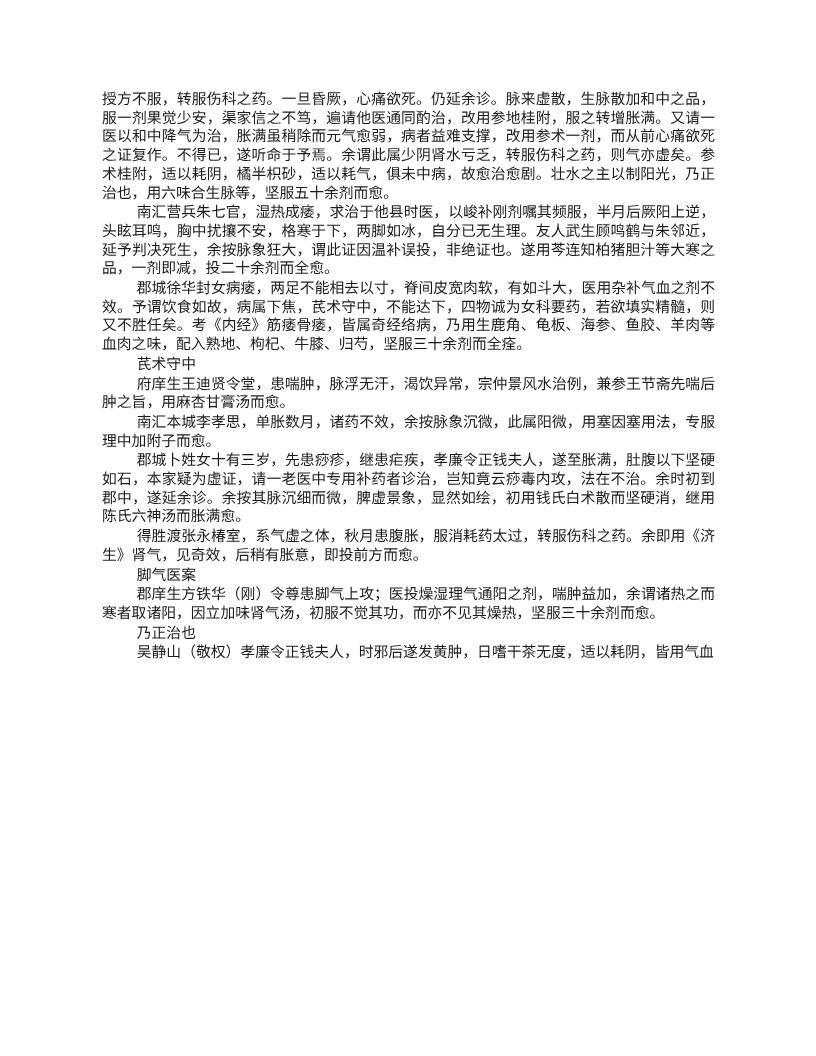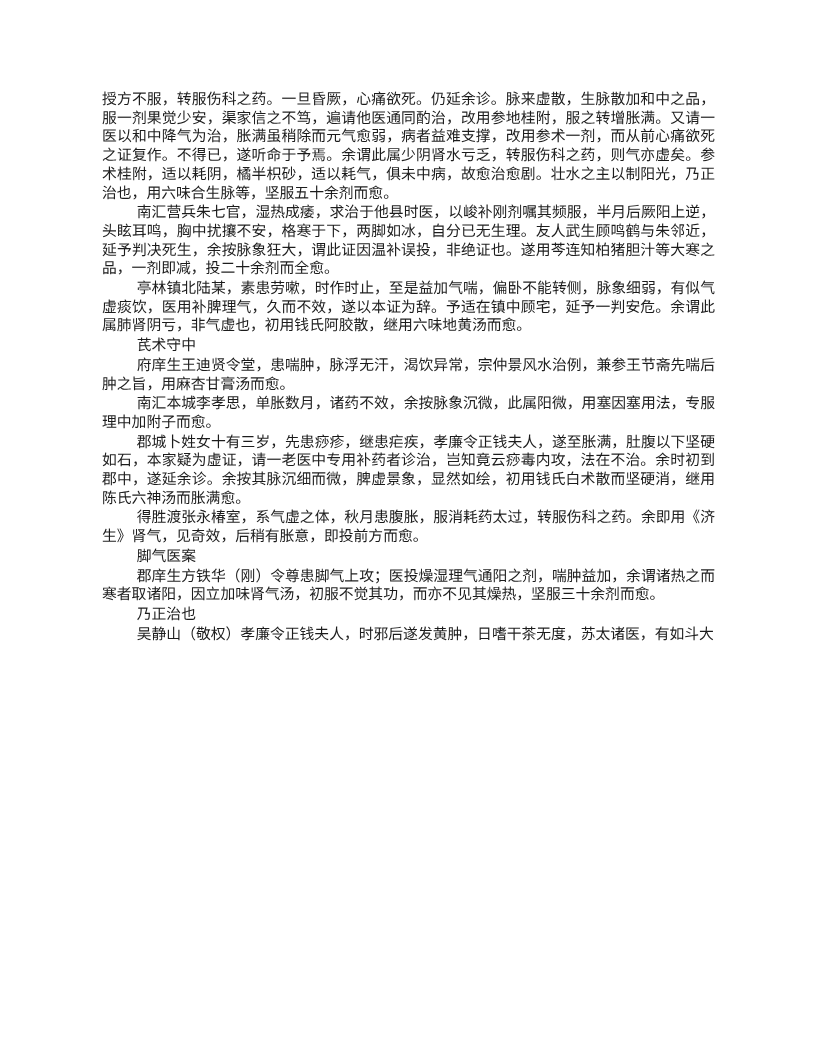--- a/index.html
+++ b/index.html
@@ -38,24 +38,24 @@
     text-indent: 0;
   }
 </style>
 </head>
 <body>
 
 <div class="page">
   <div class="text-column">
     <p class="block noindent">授方不服，转服伤科之药。一旦昏厥，心痛欲死。仍延余诊。脉来虚散，生脉散加和中之品，服一剂果觉少安，渠家信之不笃，遍请他医通同酌治，改用参地桂附，服之转增胀满。又请一医以和中降气为治，胀满虽稍除而元气愈弱，病者益难支撑，改用参术一剂，而从前心痛欲死之证复作。不得已，遂听命于予焉。余谓此属少阴肾水亏乏，转服伤科之药，则气亦虚矣。参术桂附，适以耗阴，橘半枳砂，适以耗气，俱未中病，故愈治愈剧。壮水之主以制阳光，乃正治也，用六味合生脉等，坚服五十余剂而愈。</p>
     <p class="block">南汇营兵朱七官，湿热成痿，求治于他县时医，以峻补刚剂嘱其频服，半月后厥阳上逆，头眩耳鸣，胸中扰攘不安，格寒于下，两脚如冰，自分已无生理。友人武生顾鸣鹤与朱邻近，延予判决死生，余按脉象狂大，谓此证因温补误投，非绝证也。遂用芩连知柏猪胆汁等大寒之品，一剂即减，投二十余剂而全愈。</p>
-    <p class="block">亭林镇北陆某，素患劳嗽，时作时止，至是益加气喘，偏卧不能转侧，脉象细弱，有似气虚痰饮，医用补脾理气，久而不效，遂以本证为辞。予适在镇中顾宅，延予一判安危。余谓此属肺肾阴亏，非气虚也，初用钱氏阿胶散，继用六味地黄汤而愈。</p>
+    <p class="block">郡城徐华封女病痿，两足不能相去以寸，脊间皮宽肉软，有如斗大，医用杂补气血之剂不效。予谓饮食如故，病属下焦，芪术守中，不能达下，四物诚为女科要药，若欲填实精髓，则又不胜任矣。考《内经》筋痿骨痿，皆属奇经络病，乃用生鹿角、龟板、海参、鱼胶、羊肉等血肉之味，配入熟地、枸杞、牛膝、归芍，坚服三十余剂而全痊。</p>
     <p class="block">芪术守中</p>
     <p class="block">府庠生王迪贤令堂，患喘肿，脉浮无汗，渴饮异常，宗仲景风水治例，兼参王节斋先喘后肿之旨，用麻杏甘膏汤而愈。</p>
     <p class="block">南汇本城李孝思，单胀数月，诸药不效，余按脉象沉微，此属阳微，用塞因塞用法，专服理中加附子而愈。</p>
     <p class="block">郡城卜姓女十有三岁，先患痧疹，继患疟疾，孝廉令正钱夫人，遂至胀满，肚腹以下坚硬如石，本家疑为虚证，请一老医中专用补药者诊治，岂知竟云痧毒内攻，法在不治。余时初到郡中，遂延余诊。余按其脉沉细而微，脾虚景象，显然如绘，初用钱氏白术散而坚硬消，继用陈氏六神汤而胀满愈。</p>
     <p class="block">得胜渡张永椿室，系气虚之体，秋月患腹胀，服消耗药太过，转服伤科之药。余即用《济生》肾气，见奇效，后稍有胀意，即投前方而愈。</p>
     <p class="block">脚气医案</p>
     <p class="block">郡庠生方铁华（刚）令尊患脚气上攻；医投燥湿理气通阳之剂，喘肿益加，余谓诸热之而寒者取诸阳，因立加味肾气汤，初服不觉其功，而亦不见其燥热，坚服三十余剂而愈。</p>
     <p class="block">乃正治也</p>
-    <p class="block">吴静山（敬权）孝廉令正钱夫人，时邪后遂发黄肿，日嗜干茶无度，苏太诸医，有如斗大</p>
+    <p class="block">吴静山（敬权）孝廉令正钱夫人，时邪后遂发黄肿，日嗜干茶无度，适以耗阴，皆用气血</p>
   </div>
 </div>
 
 </body></html>

